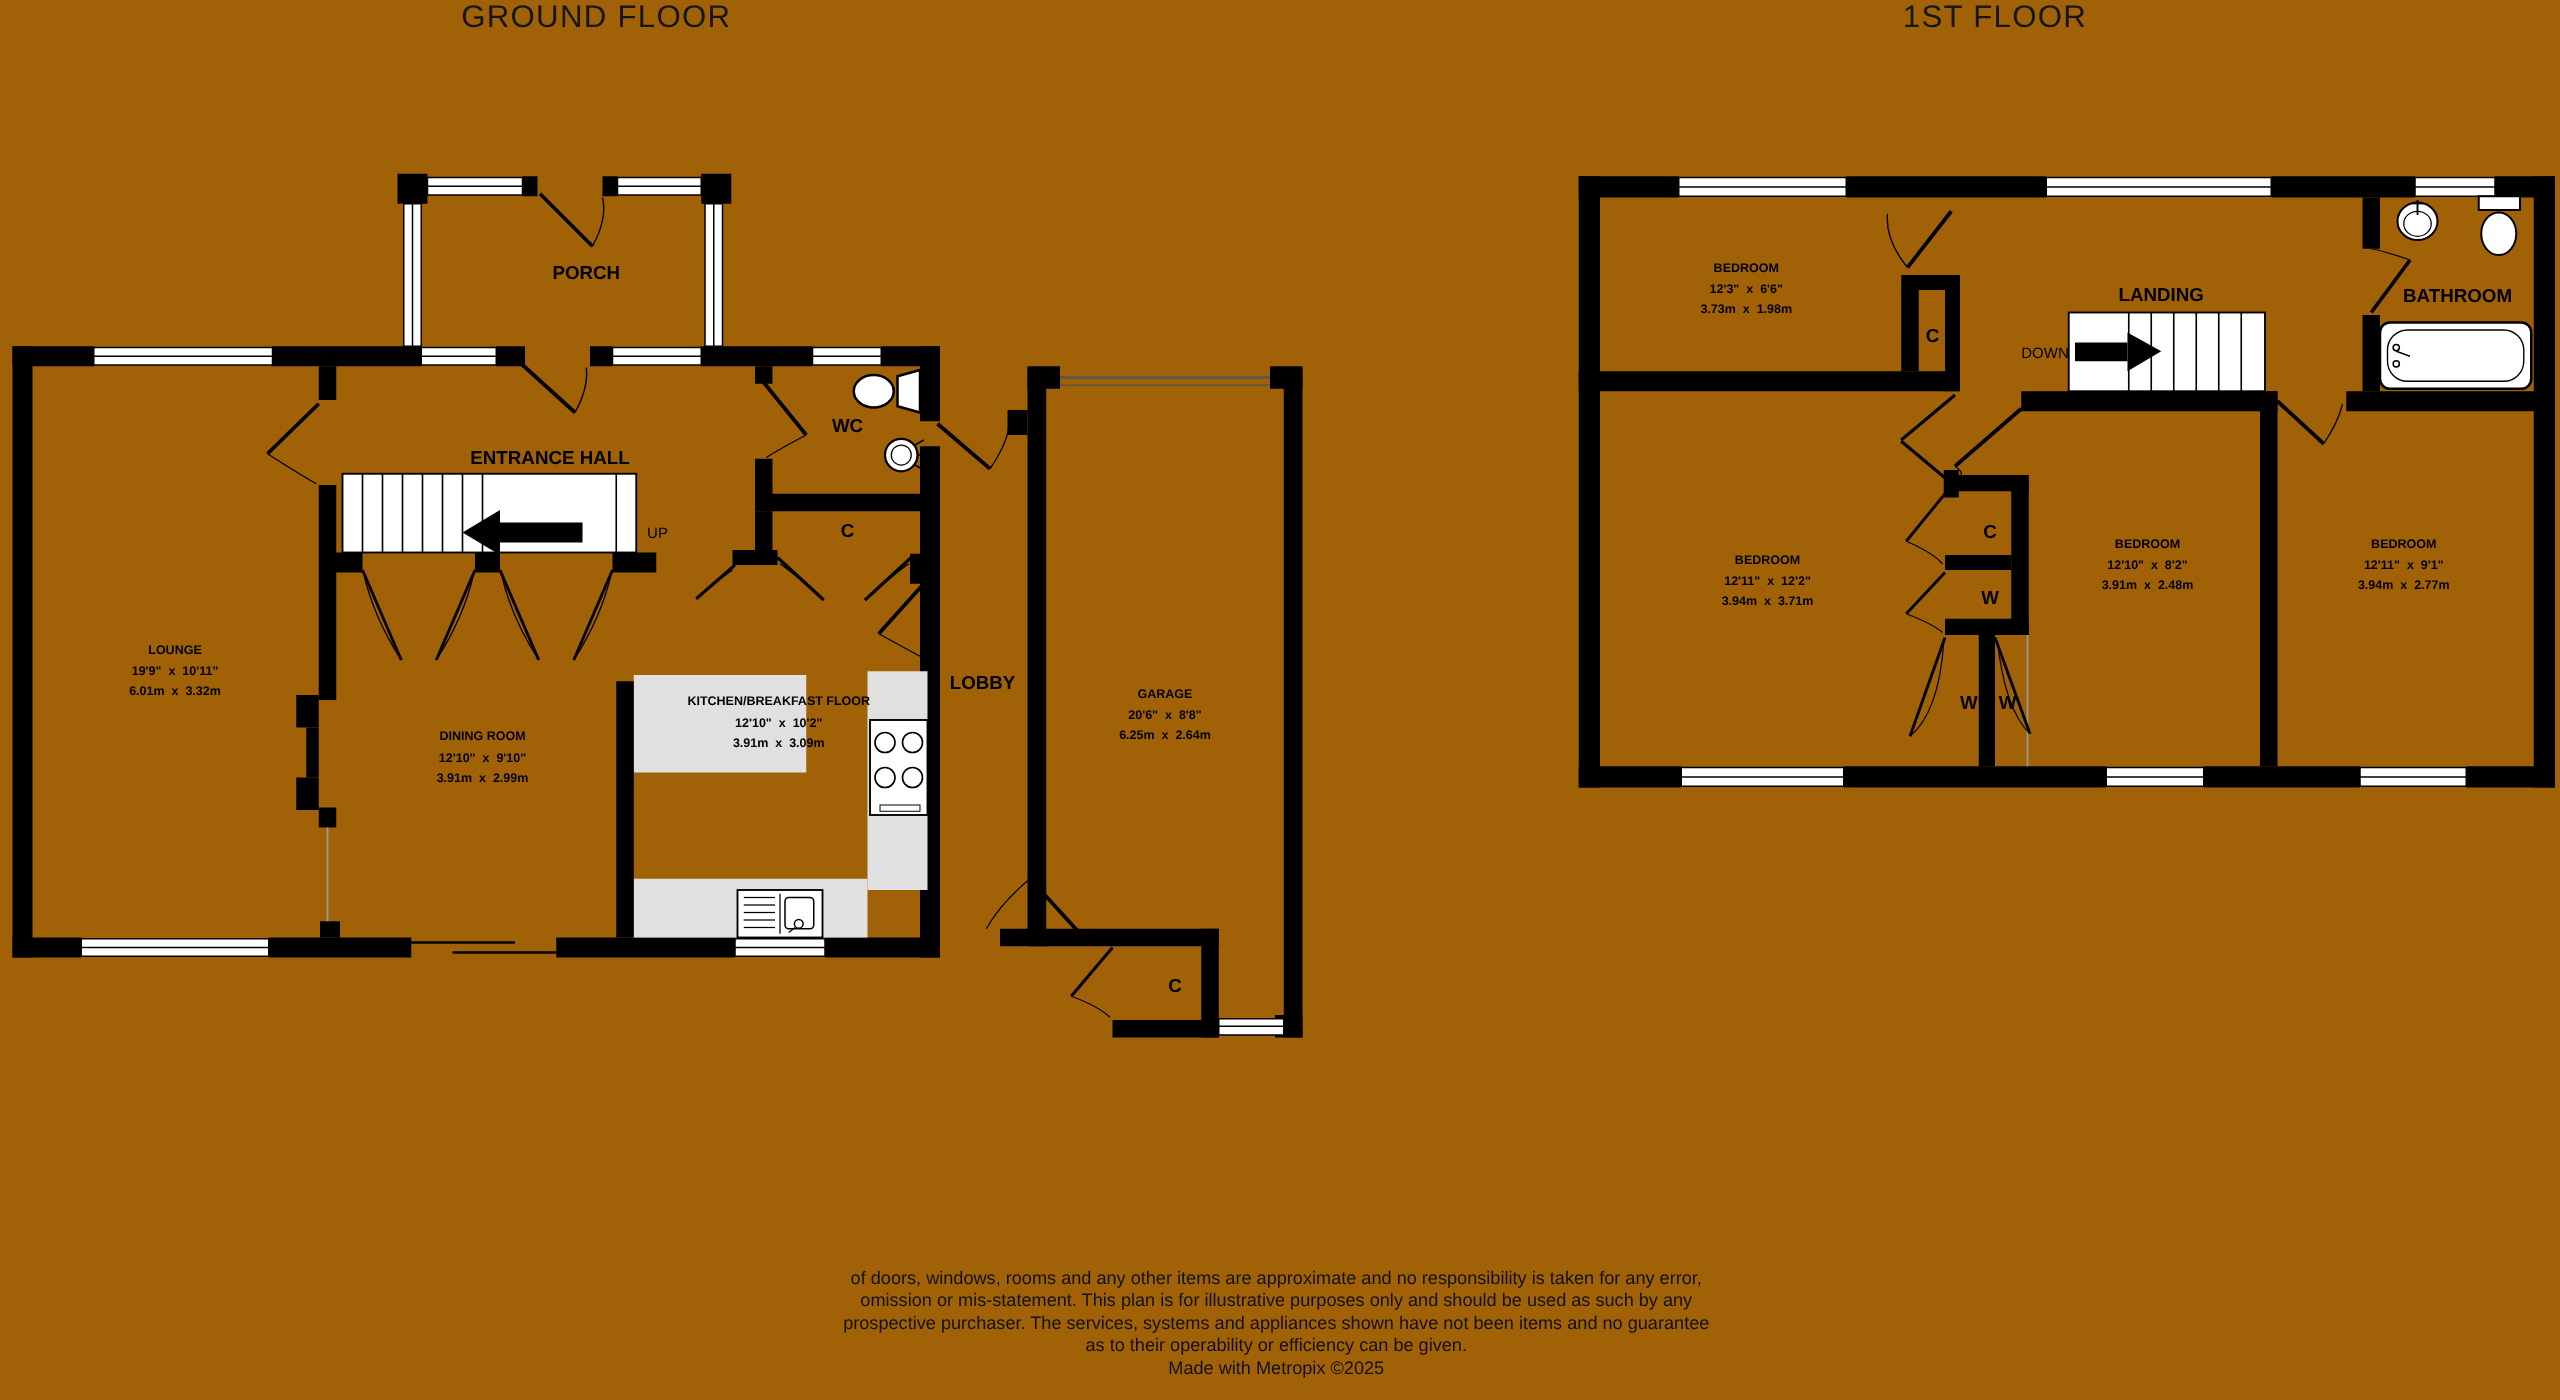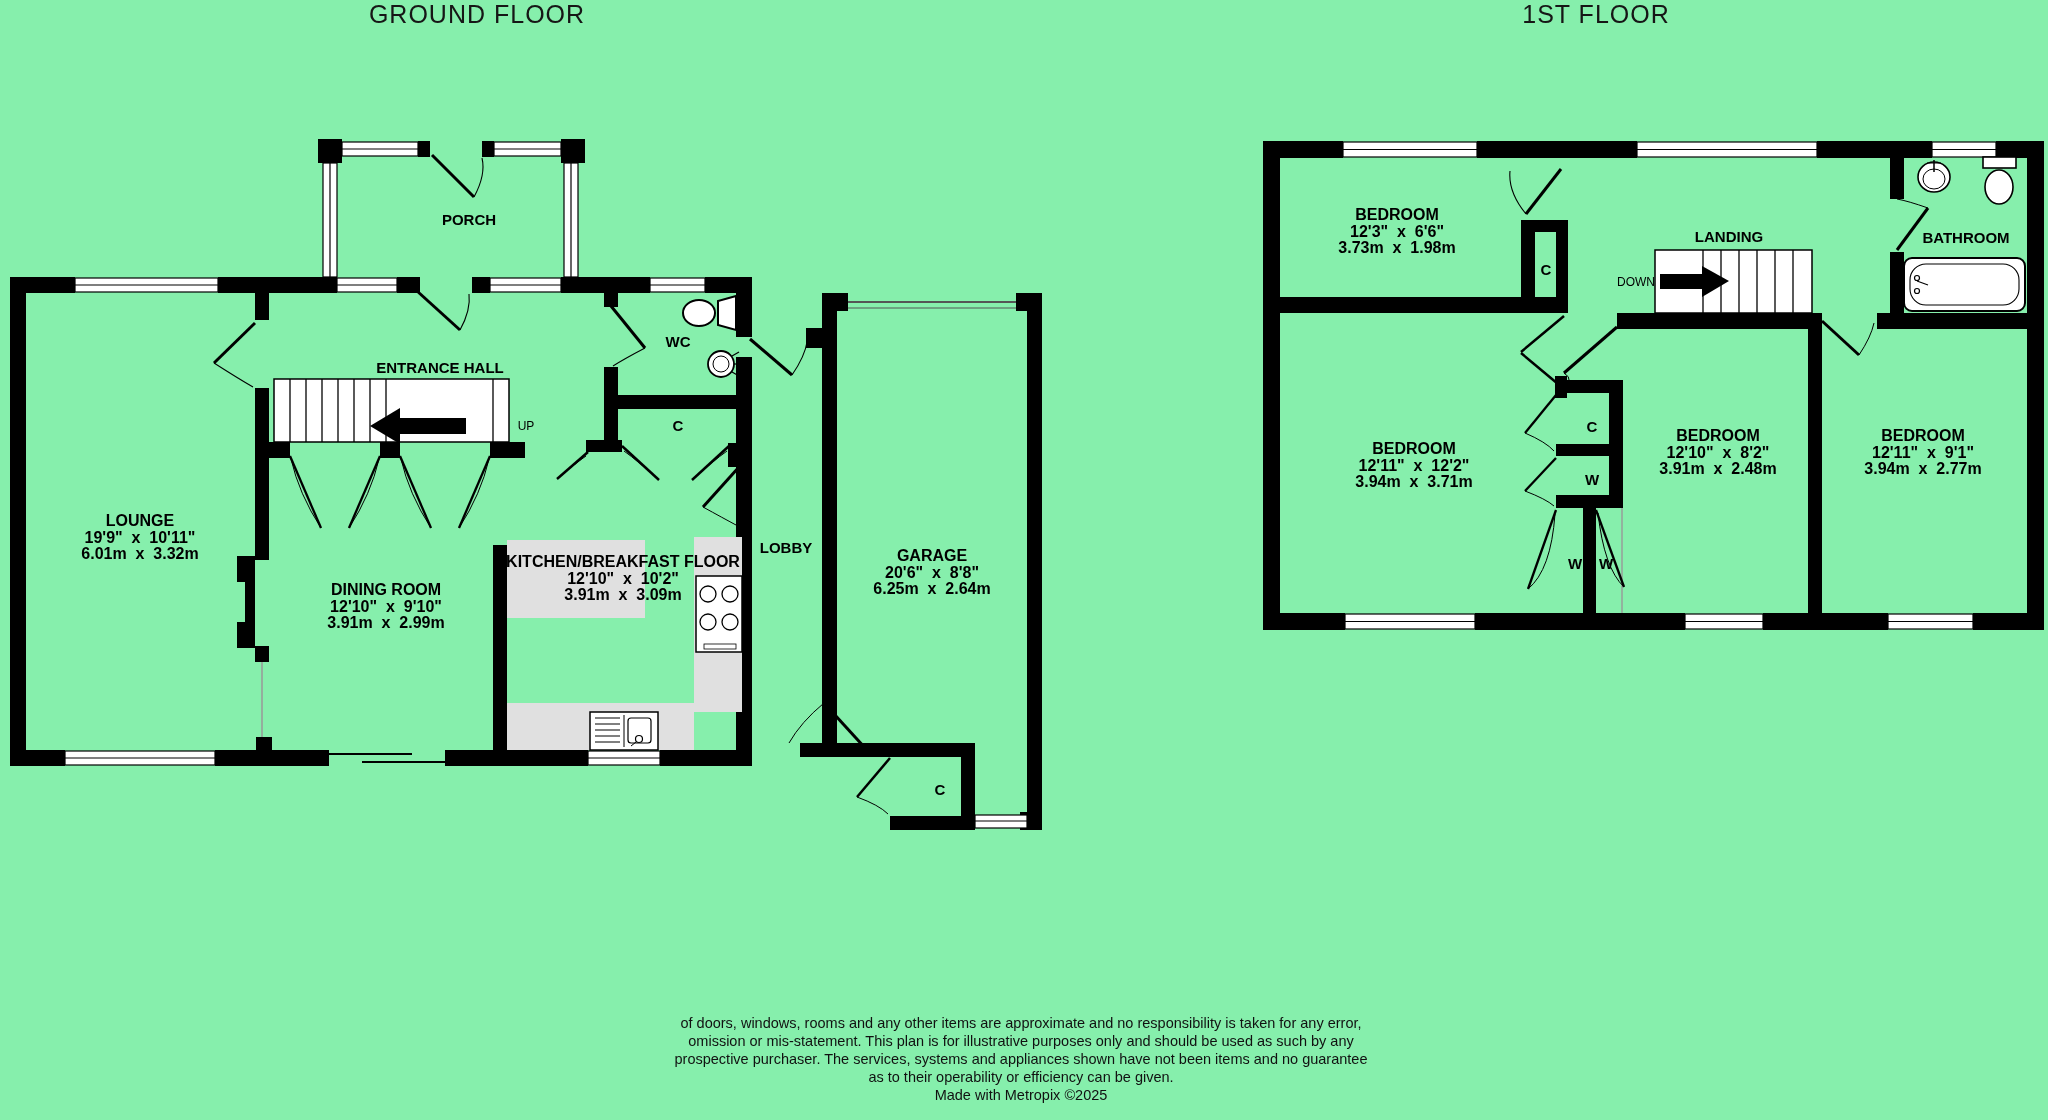--- a/index.html
+++ b/index.html
@@ -1,37 +1,37 @@
 <!DOCTYPE html>
 <html><head>
 <meta charset="utf-8">
 <style>
   html,body{margin:0;padding:0;background:#fff;}
   #canvas{
     position:relative;
     width:2048px;height:1120px;
-    background:#86efac;
+    background:#a16207;
     font-family:"Liberation Sans","DejaVu Sans",sans-serif;
     overflow:hidden;
   }
   #plan-svg{position:absolute;left:0;top:0;}
   .floor-title{
     position:absolute;
     transform:translate(-50%,-50%);
     font-size:25px;
     letter-spacing:1px;
     color:#161616;
     white-space:nowrap;
   }
   .room-label{
     position:absolute;
     transform:translate(-50%,-50%);
     text-align:center;
     font-weight:bold;
-    font-size:16px;
+    font-size:10px;
     line-height:16.5px;
     color:#000;
     white-space:nowrap;
   }
   .room-label div{white-space:pre;}
   .small-label{
     position:absolute;
     transform:translate(-50%,-50%);
     font-weight:bold;
     font-size:15px;

